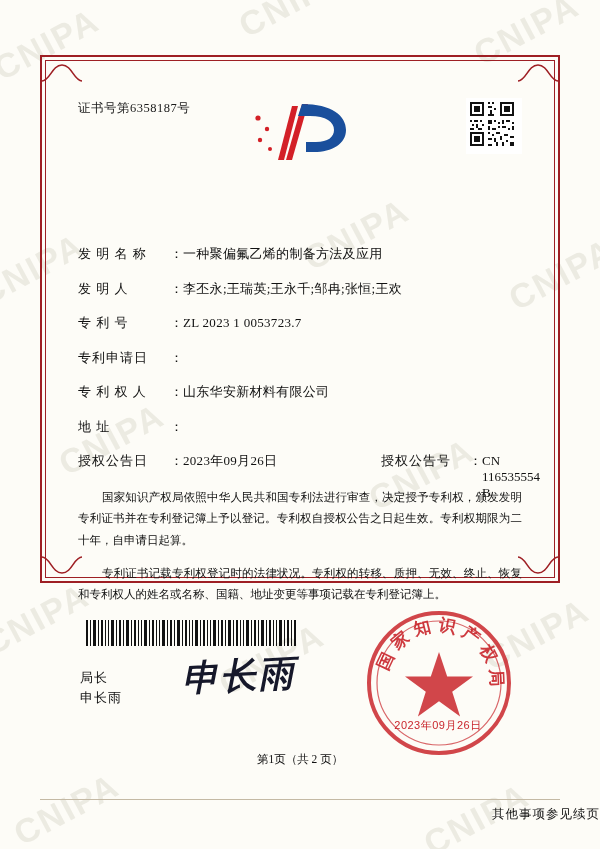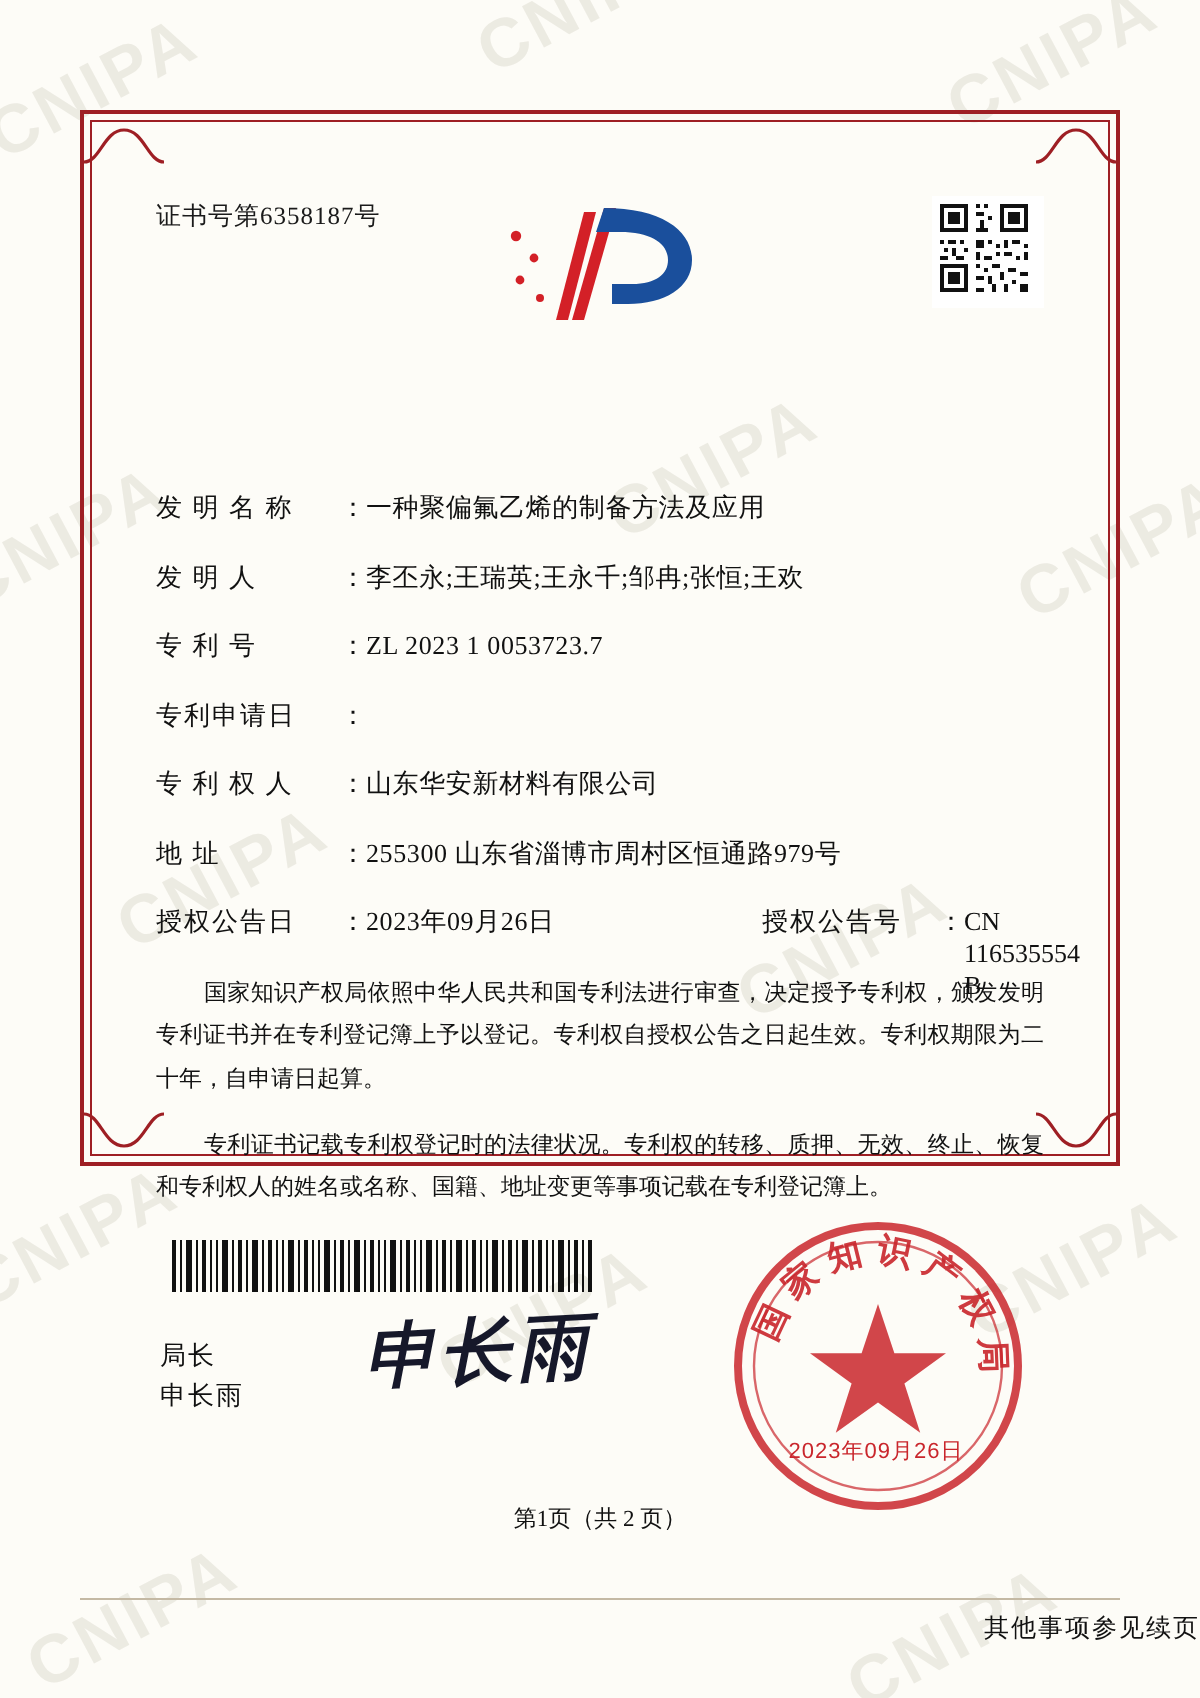--- a/index.html
+++ b/index.html
@@ -375,21 +375,20 @@
 
     <div class="field-row">
       <span class="field-label">专 利 权 人</span>
       <span class="field-colon">：</span>
       <span class="field-value">山东华安新材料有限公司</span>
     </div>
 
     <div class="field-row">
       <span class="field-label">地        址</span>
       <span class="field-colon">：</span>
-      <span class="field-value">255300 山东省淄博市周村区恒通路979号</span>
     </div>
 
     <div class="field-row dual">
       <span class="field-label">授权公告日</span>
       <span class="field-colon">：</span>
       <span class="field-value">2023年09月26日</span>
       <span class="field-label2">授权公告号</span>
       <span class="field-colon">：</span>
       <span class="field-value2">CN 116535554 B</span>
     </div>

